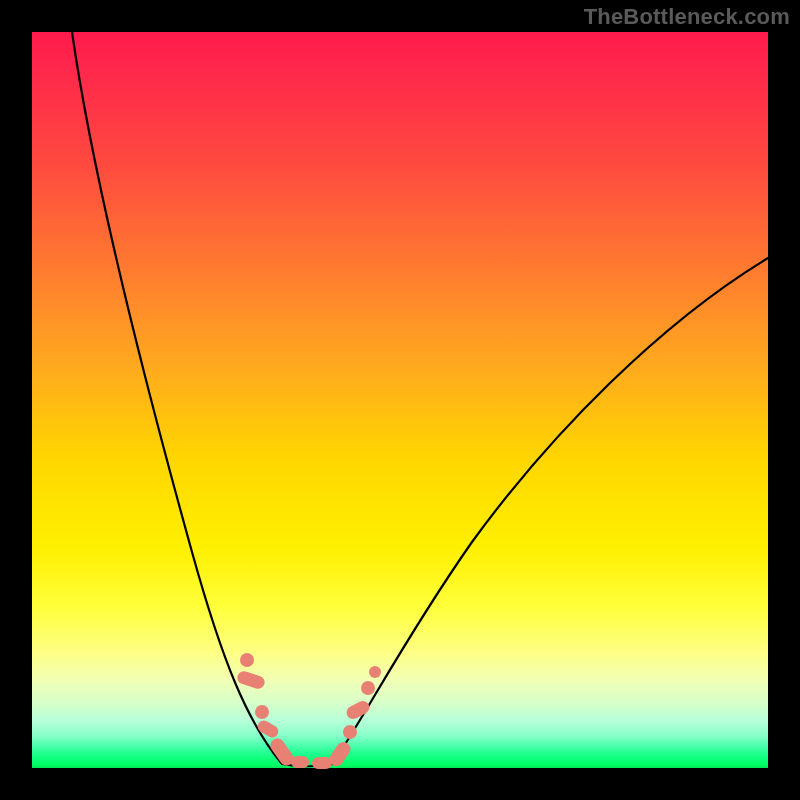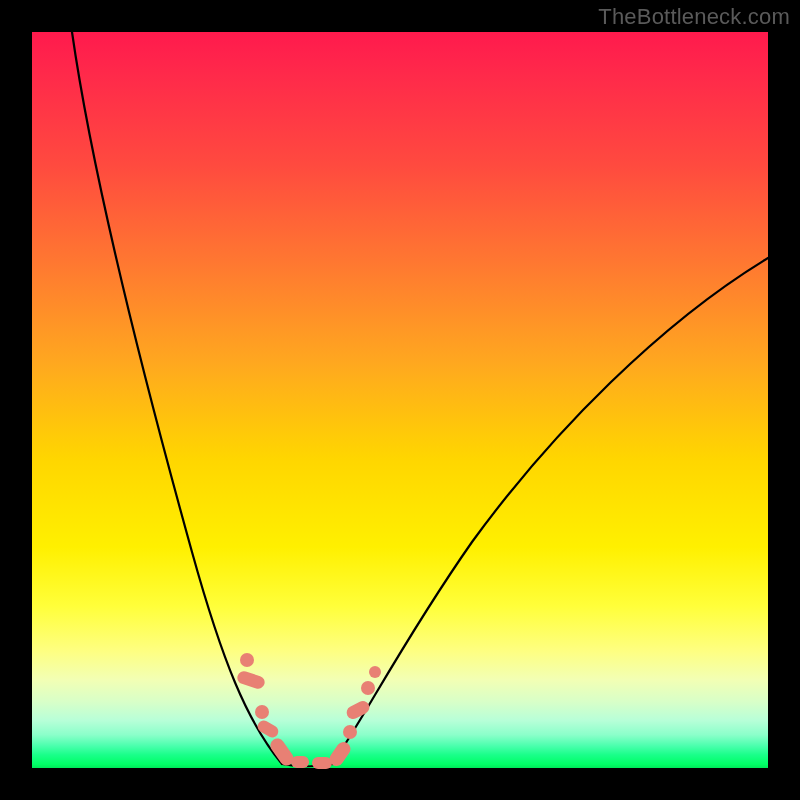--- a/index.html
+++ b/index.html
@@ -45,21 +45,21 @@
       #00ff66 99.5%,
       #00e85a 100%
     );
   }
   .watermark {
     position: absolute;
     top: 4px;
     right: 10px;
     color: #5a5a5a;
     font-size: 22px;
-    font-weight: 400;
+    font-weight: 700;
     letter-spacing: 0.2px;
     user-select: none;
   }
   svg.curves {
     position: absolute;
     left: 0;
     top: 0;
     width: 736px;
     height: 736px;
     overflow: visible;

